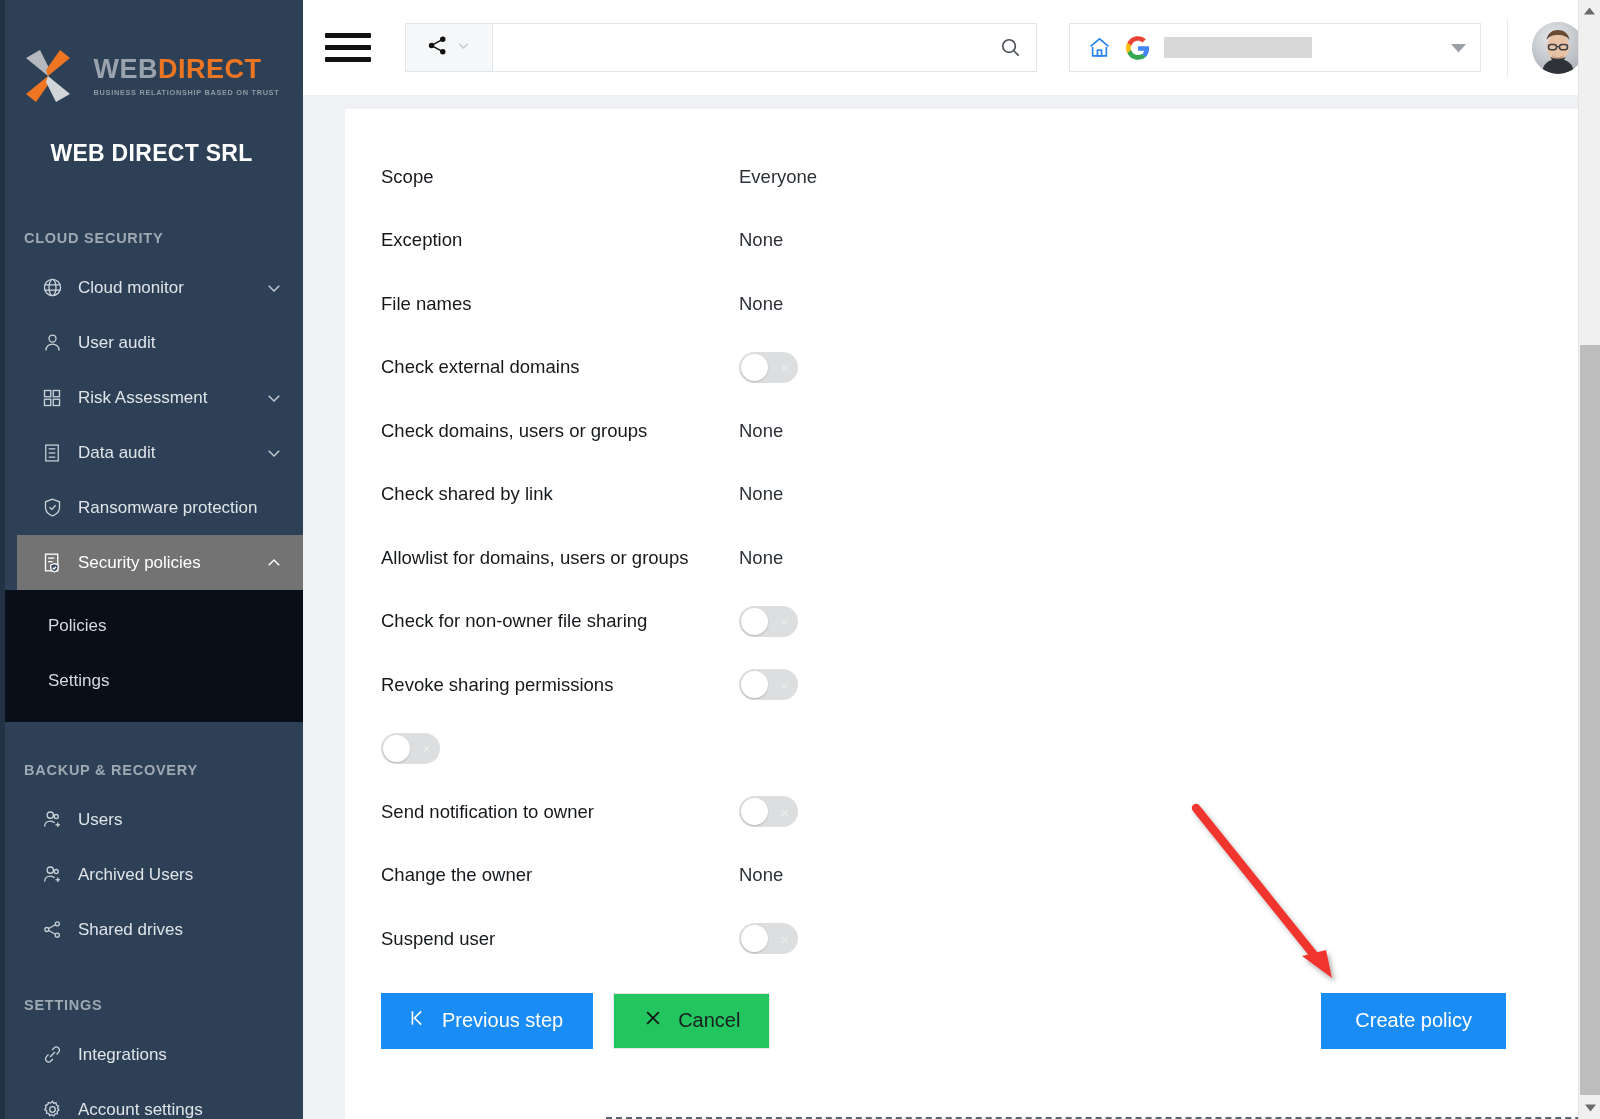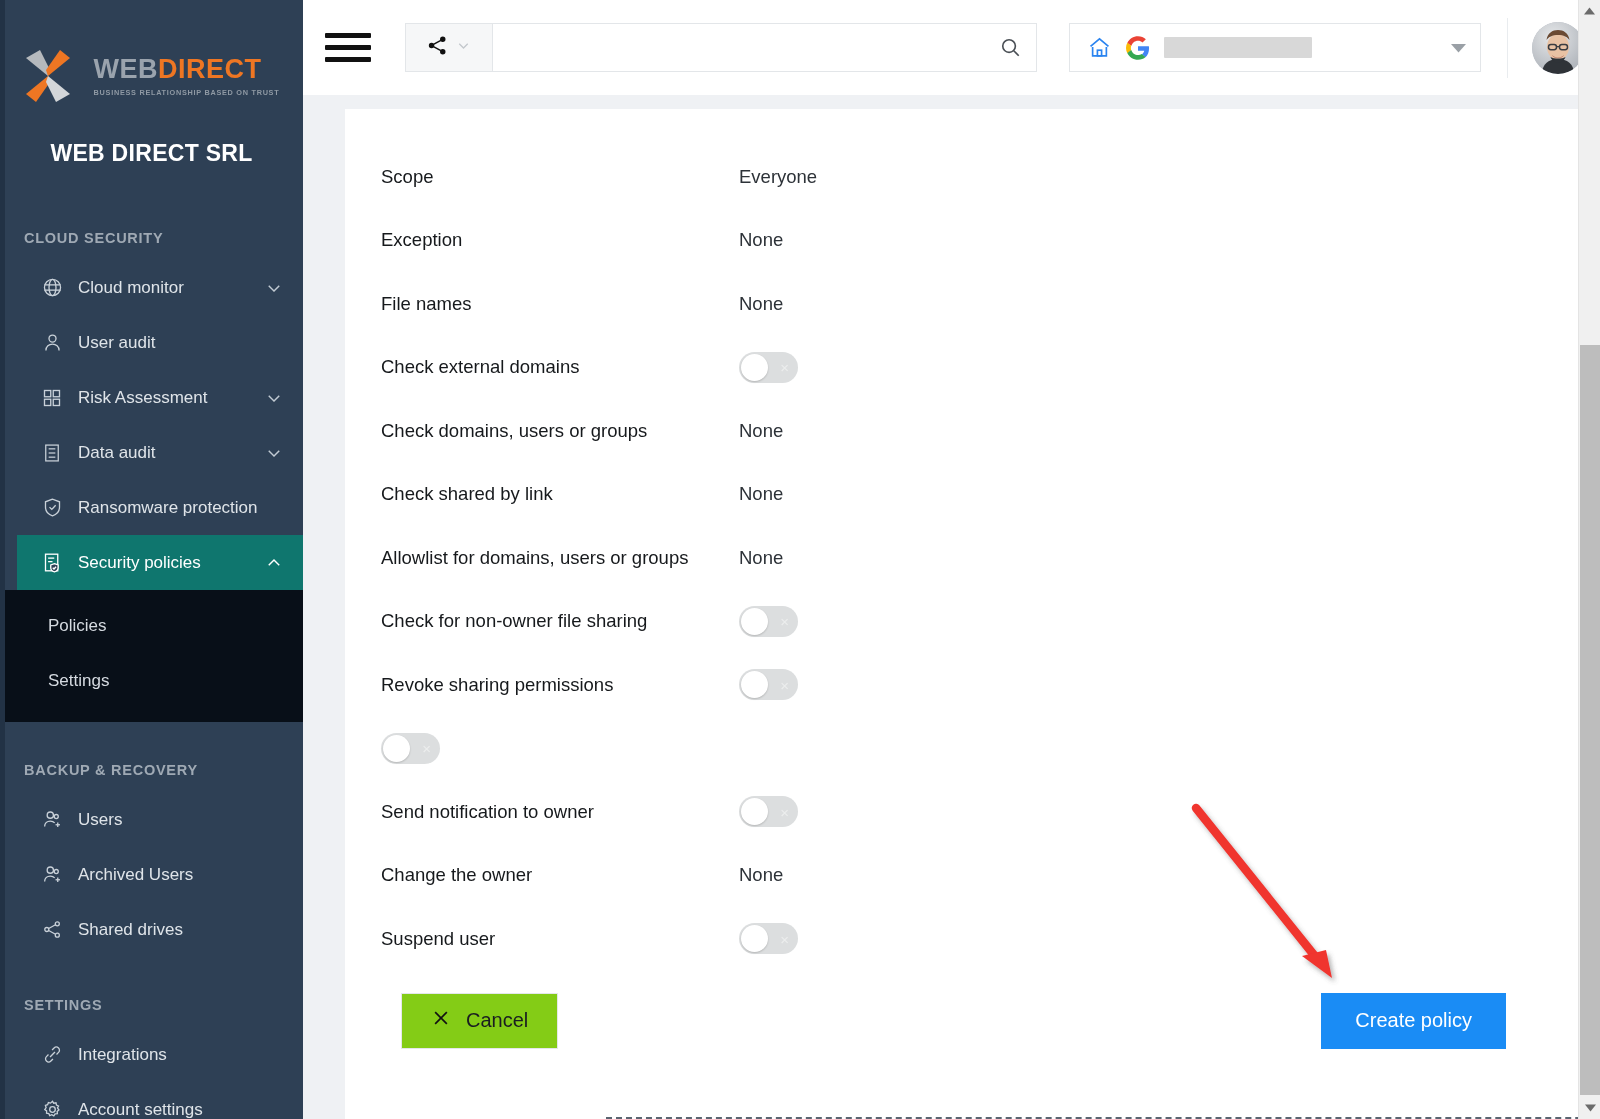--- a/index.html
+++ b/index.html
@@ -56,21 +56,21 @@
     color: #dfe4e9; font-size: 17px;
     cursor: pointer; position: relative; margin-left: 17px;
   }
   .nav-item .ico {
     width: 22px; height: 22px; flex: 0 0 22px;
     margin-right: 15px; display: flex; align-items: center; justify-content: center;
     color: #c9d1d9;
   }
   .nav-item .lbl { flex: 1 1 auto; white-space: nowrap; }
   .nav-item .chev { width: 18px; height: 18px; flex: 0 0 18px; color: #c2cbd4; }
-  .nav-item.active { background: #0f766e; color: #ffffff; font-weight: normal; }
+  .nav-item.active { background: #737373; color: #ffffff; font-weight: normal; }
   .nav-item.active .ico, .nav-item.active .chev { color: #ffffff; }
   .submenu { background: #080f18; padding: 8px 0 14px 0; }
   .sub-item {
     height: 55px; display: flex; align-items: center;
     padding-left: 48px; color: #d5dae0; font-size: 17px; cursor: pointer;
   }
 
   
   .main {
     flex: 1 1 auto; height: 1119px; position: relative;
@@ -179,21 +179,21 @@
     display: flex; align-items: center;
     margin-top: 22px; position: relative;
   }
   .btn {
     height: 56px; display: inline-flex; align-items: center; justify-content: center;
     gap: 15px; font-size: 20px; cursor: pointer; border: none;
     font-family: "Liberation Sans", sans-serif;
   }
   .btn-primary { background: #1a8cf5; color: #ffffff; padding: 0 30px 0 26px; }
   .btn-ghost {
-    background: #84cc16; color: #1a1d21; padding: 0 29px;
+    background: #22c55e; color: #1a1d21; padding: 0 29px;
     border: 1px solid #e4e7ea;
   }
   .btn-create {
     background: #1a8cf5; color: #ffffff; padding: 0 34px;
     margin-left: auto; margin-right: 28px;
   }
 
   
   .annot-arrow {
     position: absolute; left: 1150px; top: 780px;
@@ -596,20 +596,29 @@
             <div class="row-label">Suspend user</div>
             <div class="toggle">
               <span class="knob"></span>
               <span class="xmark">×</span>
             </div>
           </div>
 
         </div>
 
         <div class="actions">
+          <button class="btn btn-primary">
+            <span>
+              <svg width="20" height="20" viewBox="0 0 24 24" fill="none" stroke="#ffffff" stroke-width="2">
+                <polyline points="17,4 9,12 17,20"></polyline>
+                  <line x1="6.5" y1="4" x2="6.5" y2="20"></line>
+              </svg>
+            </span>
+            <span>Previous step</span>
+          </button>
 
           <button class="btn btn-ghost" style="margin-left:20px;">
             <span>
               <svg width="20" height="20" viewBox="0 0 24 24" fill="none" stroke="#111" stroke-width="2">
                 <line x1="5" y1="5" x2="19" y2="19"></line>
                   <line x1="19" y1="5" x2="5" y2="19"></line>
               </svg>
             </span>
             <span>Cancel</span>
           </button>

